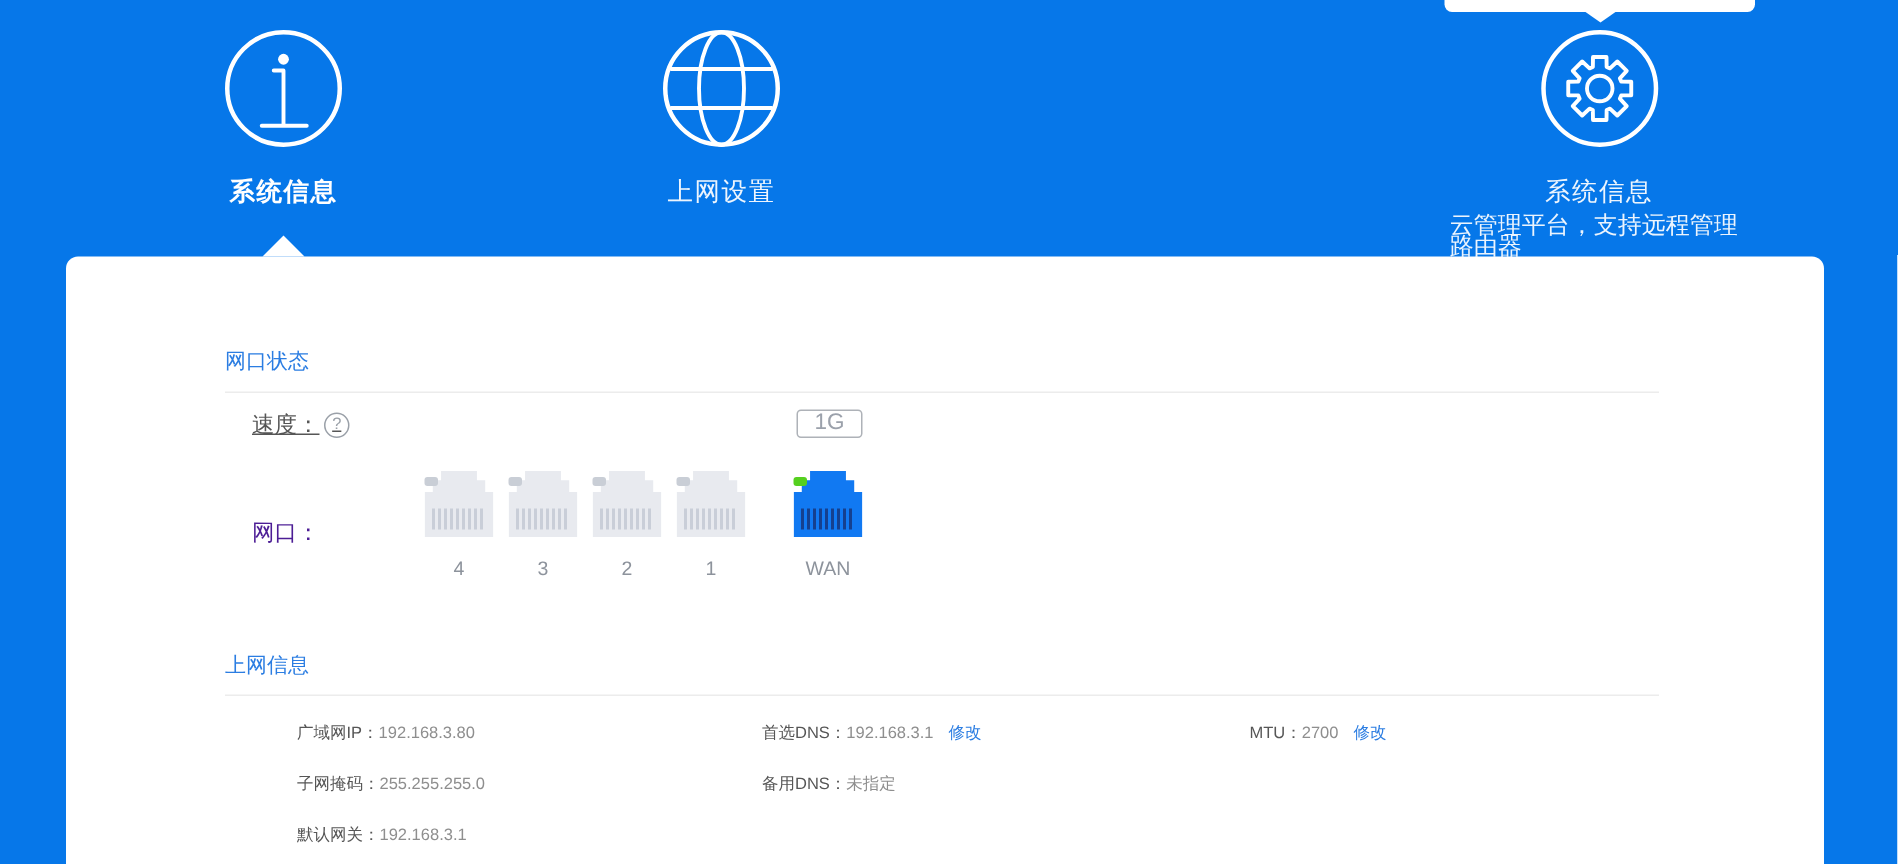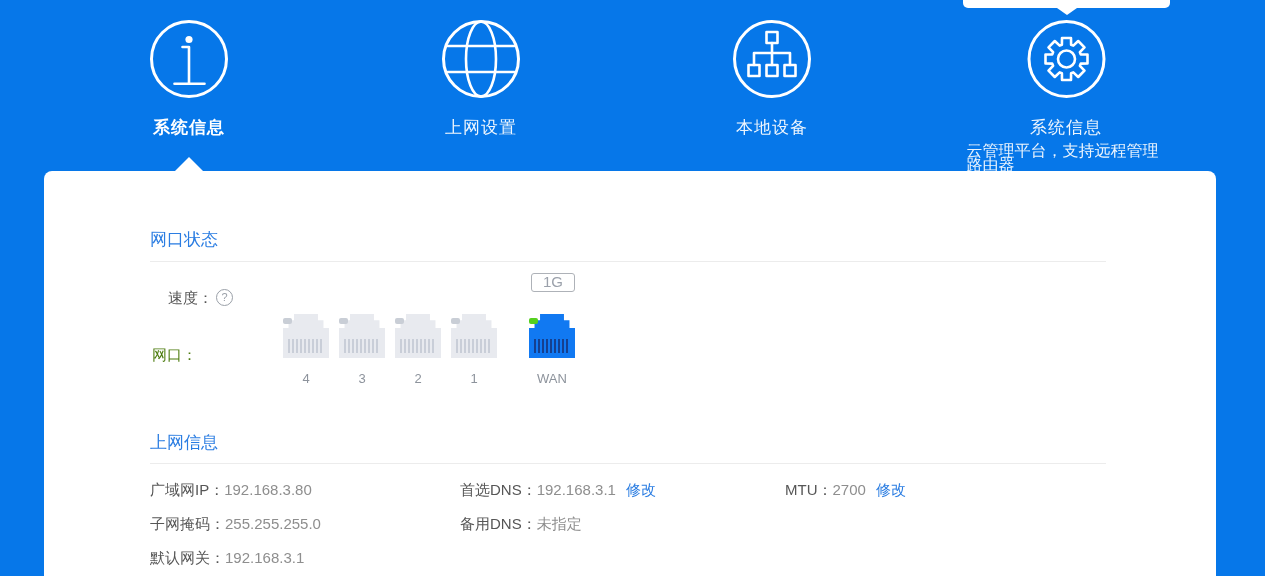--- a/index.html
+++ b/index.html
@@ -16,49 +16,49 @@
   .nav-item .circle-svg{display:block;}
   .nav-label{margin-top:19px;font-size:17px;color:rgba(255,255,255,.93);letter-spacing:1px;line-height:19px;}
   .nav-item.active .nav-label{color:#fff;font-weight:bold;}
   .nav-subtitle{margin-top:7px;font-size:16px;color:rgba(255,255,255,.92);line-height:14px;}
   .active-arrow{position:absolute;left:175px;top:157px;width:0;height:0;
     border-left:14px solid transparent;border-right:14px solid transparent;border-bottom:14px solid #fff;}
 
   
   .card{position:absolute;left:44px;top:171px;width:1172px;height:440px;background:#fff;border-radius:8px 8px 0 0;}
 
-  .section-title{position:absolute;left:106px;font-size:17px;color:#2b7de2;line-height:20px;text-align:center;}
+  .section-title{position:absolute;left:106px;font-size:14px;color:#2b7de2;line-height:20px;text-align:center;}
   .divider{position:absolute;left:106px;width:956px;height:1px;background:#ececec;}
 
-  .speed-row{position:absolute;left:124px;top:118px;font-size:15px;color:#565656;display:flex;}
+  .speed-row{position:absolute;left:124px;top:103px;font-size:15px;color:#565656;display:flex;align-items:center;text-decoration:underline;}
   .help-icon{display:inline-flex;align-items:center;justify-content:center;margin-left:3px;width:15px;height:15px;
     border:1px solid #9aa0a8;border-radius:50%;color:#9aa0a8;font-size:11px;line-height:1;cursor:pointer;}
   .speed-badge{position:absolute;left:487px;top:102px;width:42px;height:17px;border:1px solid #aeb2b8;border-radius:3px;
     font-size:15px;color:#9ba1ab;text-align:center;line-height:16px;background:#fff;}
 
-  .ports-label{position:absolute;left:108px;top:175px;font-size:15px;color:#4d7c0f;text-align:right;}
+  .ports-label{position:absolute;left:124px;top:175px;font-size:15px;color:#4c1d95;text-align:right;}
   .ports-row{position:absolute;left:239px;top:143px;display:flex;}
   .port-item{width:46px;display:flex;flex-direction:column;align-items:center;margin-right:10px;}
   .port-item.wan{margin-left:22px;margin-right:0;text-align:center;}
   .port{position:relative;width:46px;height:44px;}
   .port-body{position:absolute;left:0;top:0;width:46px;height:44px;
     clip-path:polygon(24% 0,76% 0,76% 14%,88% 14%,88% 32%,100% 32%,100% 100%,0 100%,0 32%,12% 32%,12% 14%,24% 14%);}
   .port.idle .port-body{background:#e8eaef;}
   .port.connected .port-body{background:#1179f2;}
   .port-pins{position:absolute;left:5px;right:5px;top:25px;height:14px;}
   .port.idle .port-pins{background:repeating-linear-gradient(90deg,#c9ced8 0 2px,transparent 2px 4px);}
   .port.connected .port-pins{background:repeating-linear-gradient(90deg,#15408f 0 2px,transparent 2px 4px);}
   .port-led{position:absolute;left:0;top:4px;width:9px;height:6px;border-radius:2px;}
   .port.idle .port-led{background:#c9ced6;}
   .port.connected .port-led{background:#55d01f;}
   .port-name{margin-top:14px;font-size:13px;color:#8d939c;line-height:14px;}
 
   .info-col{position:absolute;top:311px;}
   .info-col.c1{left:106px;} .info-col.c2{left:416px;} .info-col.c3{left:741px;}
-  .info-row{height:15px;line-height:15px;margin-bottom:19px;font-size:15px;white-space:nowrap;}
+  .info-row{height:15px;line-height:15px;margin-bottom:19px;font-size:11px;white-space:nowrap;margin-left:48px;}
   .info-label{color:#565656;}
   .info-value{color:#8e8e8e;}
   .info-link{color:#2b7de2;margin-left:10px;cursor:pointer;text-decoration:none;}
 
   svg .st{fill:none;stroke:#fff;stroke-width:2.6;stroke-linecap:round;stroke-linejoin:round;}
   svg .ring{fill:none;stroke:#fff;stroke-width:3;}
 </style>
 </head>
 <body>
 
@@ -80,33 +80,20 @@
   <div class="nav-item" style="left:481px">
     <svg class="circle-svg" width="80" height="80" viewBox="0 0 80 80">
       <circle class="ring" cx="40" cy="40" r="37.5"></circle>
       <ellipse class="st" cx="40" cy="40" rx="15" ry="37.5"></ellipse>
       <line class="st" x1="6.5" y1="27" x2="73.5" y2="27"></line>
       <line class="st" x1="6.5" y1="53" x2="73.5" y2="53"></line>
     </svg>
     <div class="nav-label">上网设置</div>
   </div>
 
-  <div class="nav-item" style="left:772px">
-    <svg class="circle-svg" width="80" height="80" viewBox="0 0 80 80">
-      <circle class="ring" cx="40" cy="40" r="37.5"></circle>
-      <rect class="st" x="34.5" y="13" width="11" height="11"></rect>
-      <line class="st" x1="40" y1="24" x2="40" y2="34"></line>
-      <polyline class="st" points="22,46 22,34 58,34 58,46"></polyline>
-      <line class="st" x1="40" y1="34" x2="40" y2="46"></line>
-      <rect class="st" x="16.5" y="46" width="11" height="11"></rect>
-      <rect class="st" x="34.5" y="46" width="11" height="11"></rect>
-      <rect class="st" x="52.5" y="46" width="11" height="11"></rect>
-    </svg>
-    <div class="nav-label">本地设备</div>
-  </div>
 
   <div class="nav-item" style="left:1066px">
     <svg class="circle-svg" width="80" height="80" viewBox="0 0 80 80">
       <circle class="ring" cx="40" cy="40" r="37.5"></circle>
       <path class="st" d="M35.5 19.0 L44.5 19.0 L44.6 25.7 L46.8 26.6 L51.7 22.0 L58.0 28.3 L53.4 33.2 L54.3 35.4 L61.0 35.5 L61.0 44.5 L54.3 44.6 L53.4 46.8 L58.0 51.7 L51.7 58.0 L46.8 53.4 L44.6 54.3 L44.5 61.0 L35.5 61.0 L35.4 54.3 L33.2 53.4 L28.3 58.0 L22.0 51.7 L26.6 46.8 L25.7 44.6 L19.0 44.5 L19.0 35.5 L25.7 35.4 L26.6 33.2 L22.0 28.3 L28.3 22.0 L33.2 26.6 L35.4 25.7 Z"></path>
       <circle class="st" cx="40" cy="40" r="8.5"></circle>
     </svg>
     <div class="nav-label">系统信息</div>
     <div class="nav-subtitle">云管理平台，支持远程管理路由器</div>
   </div>

